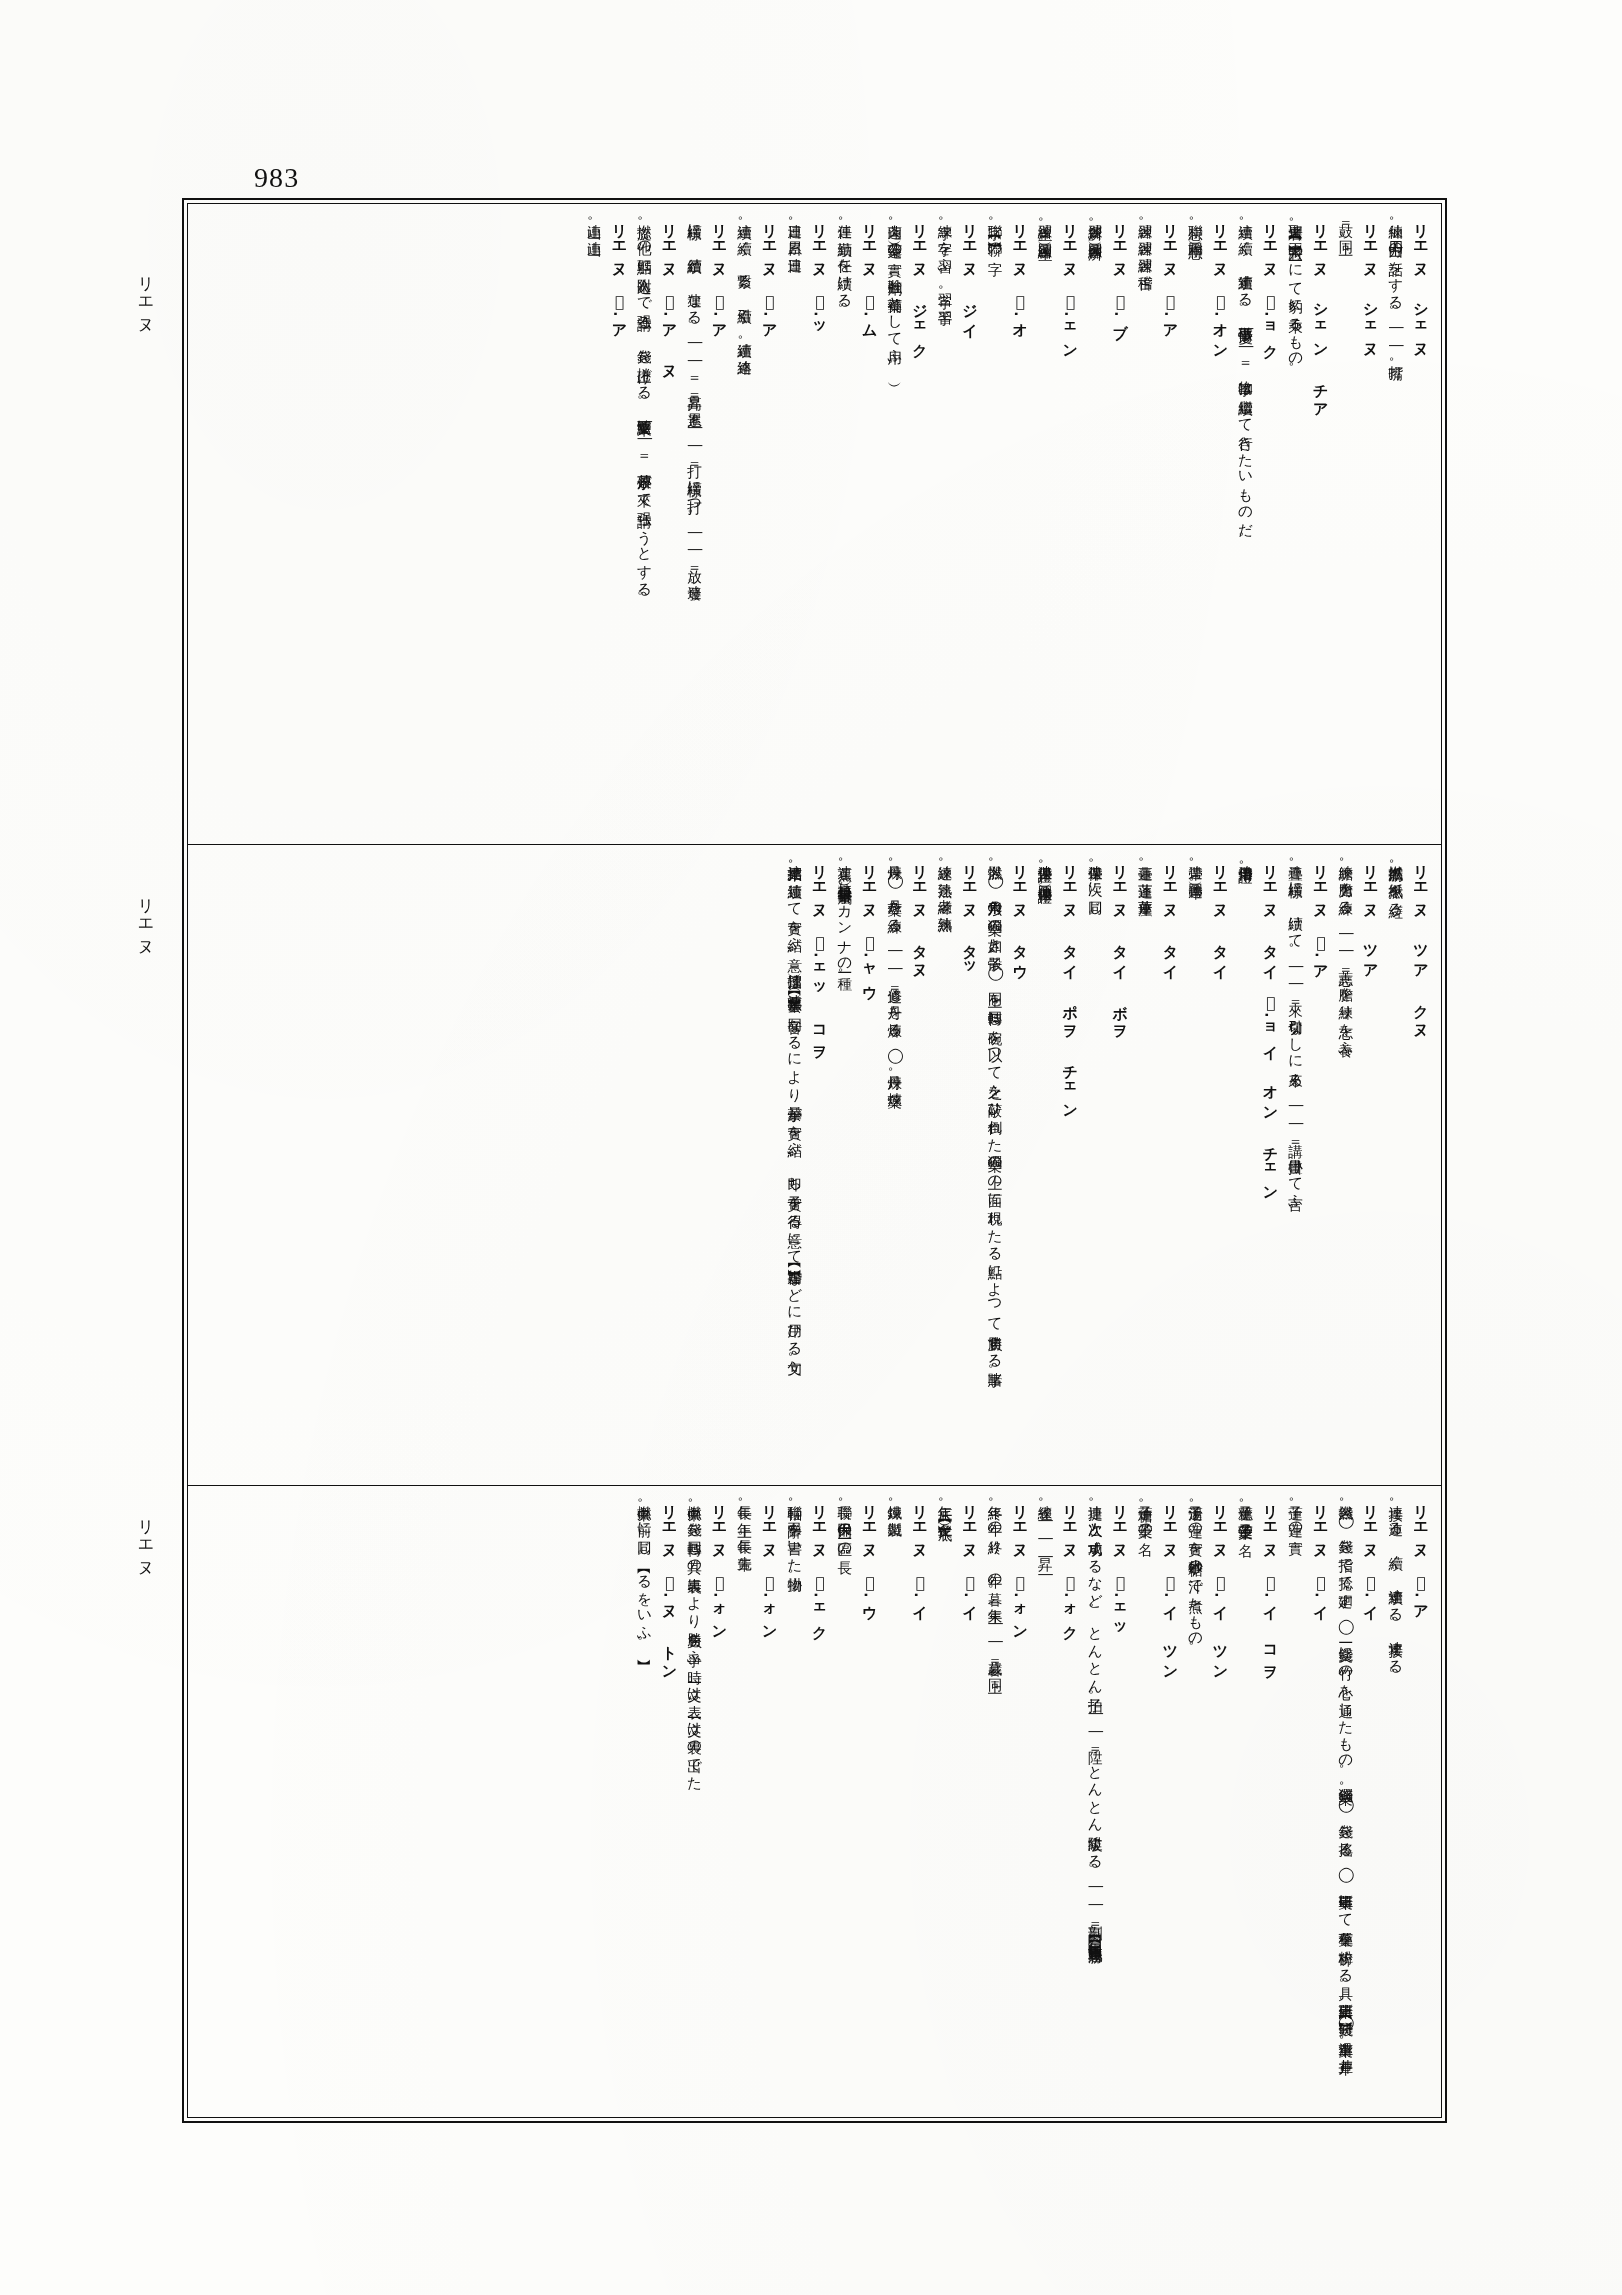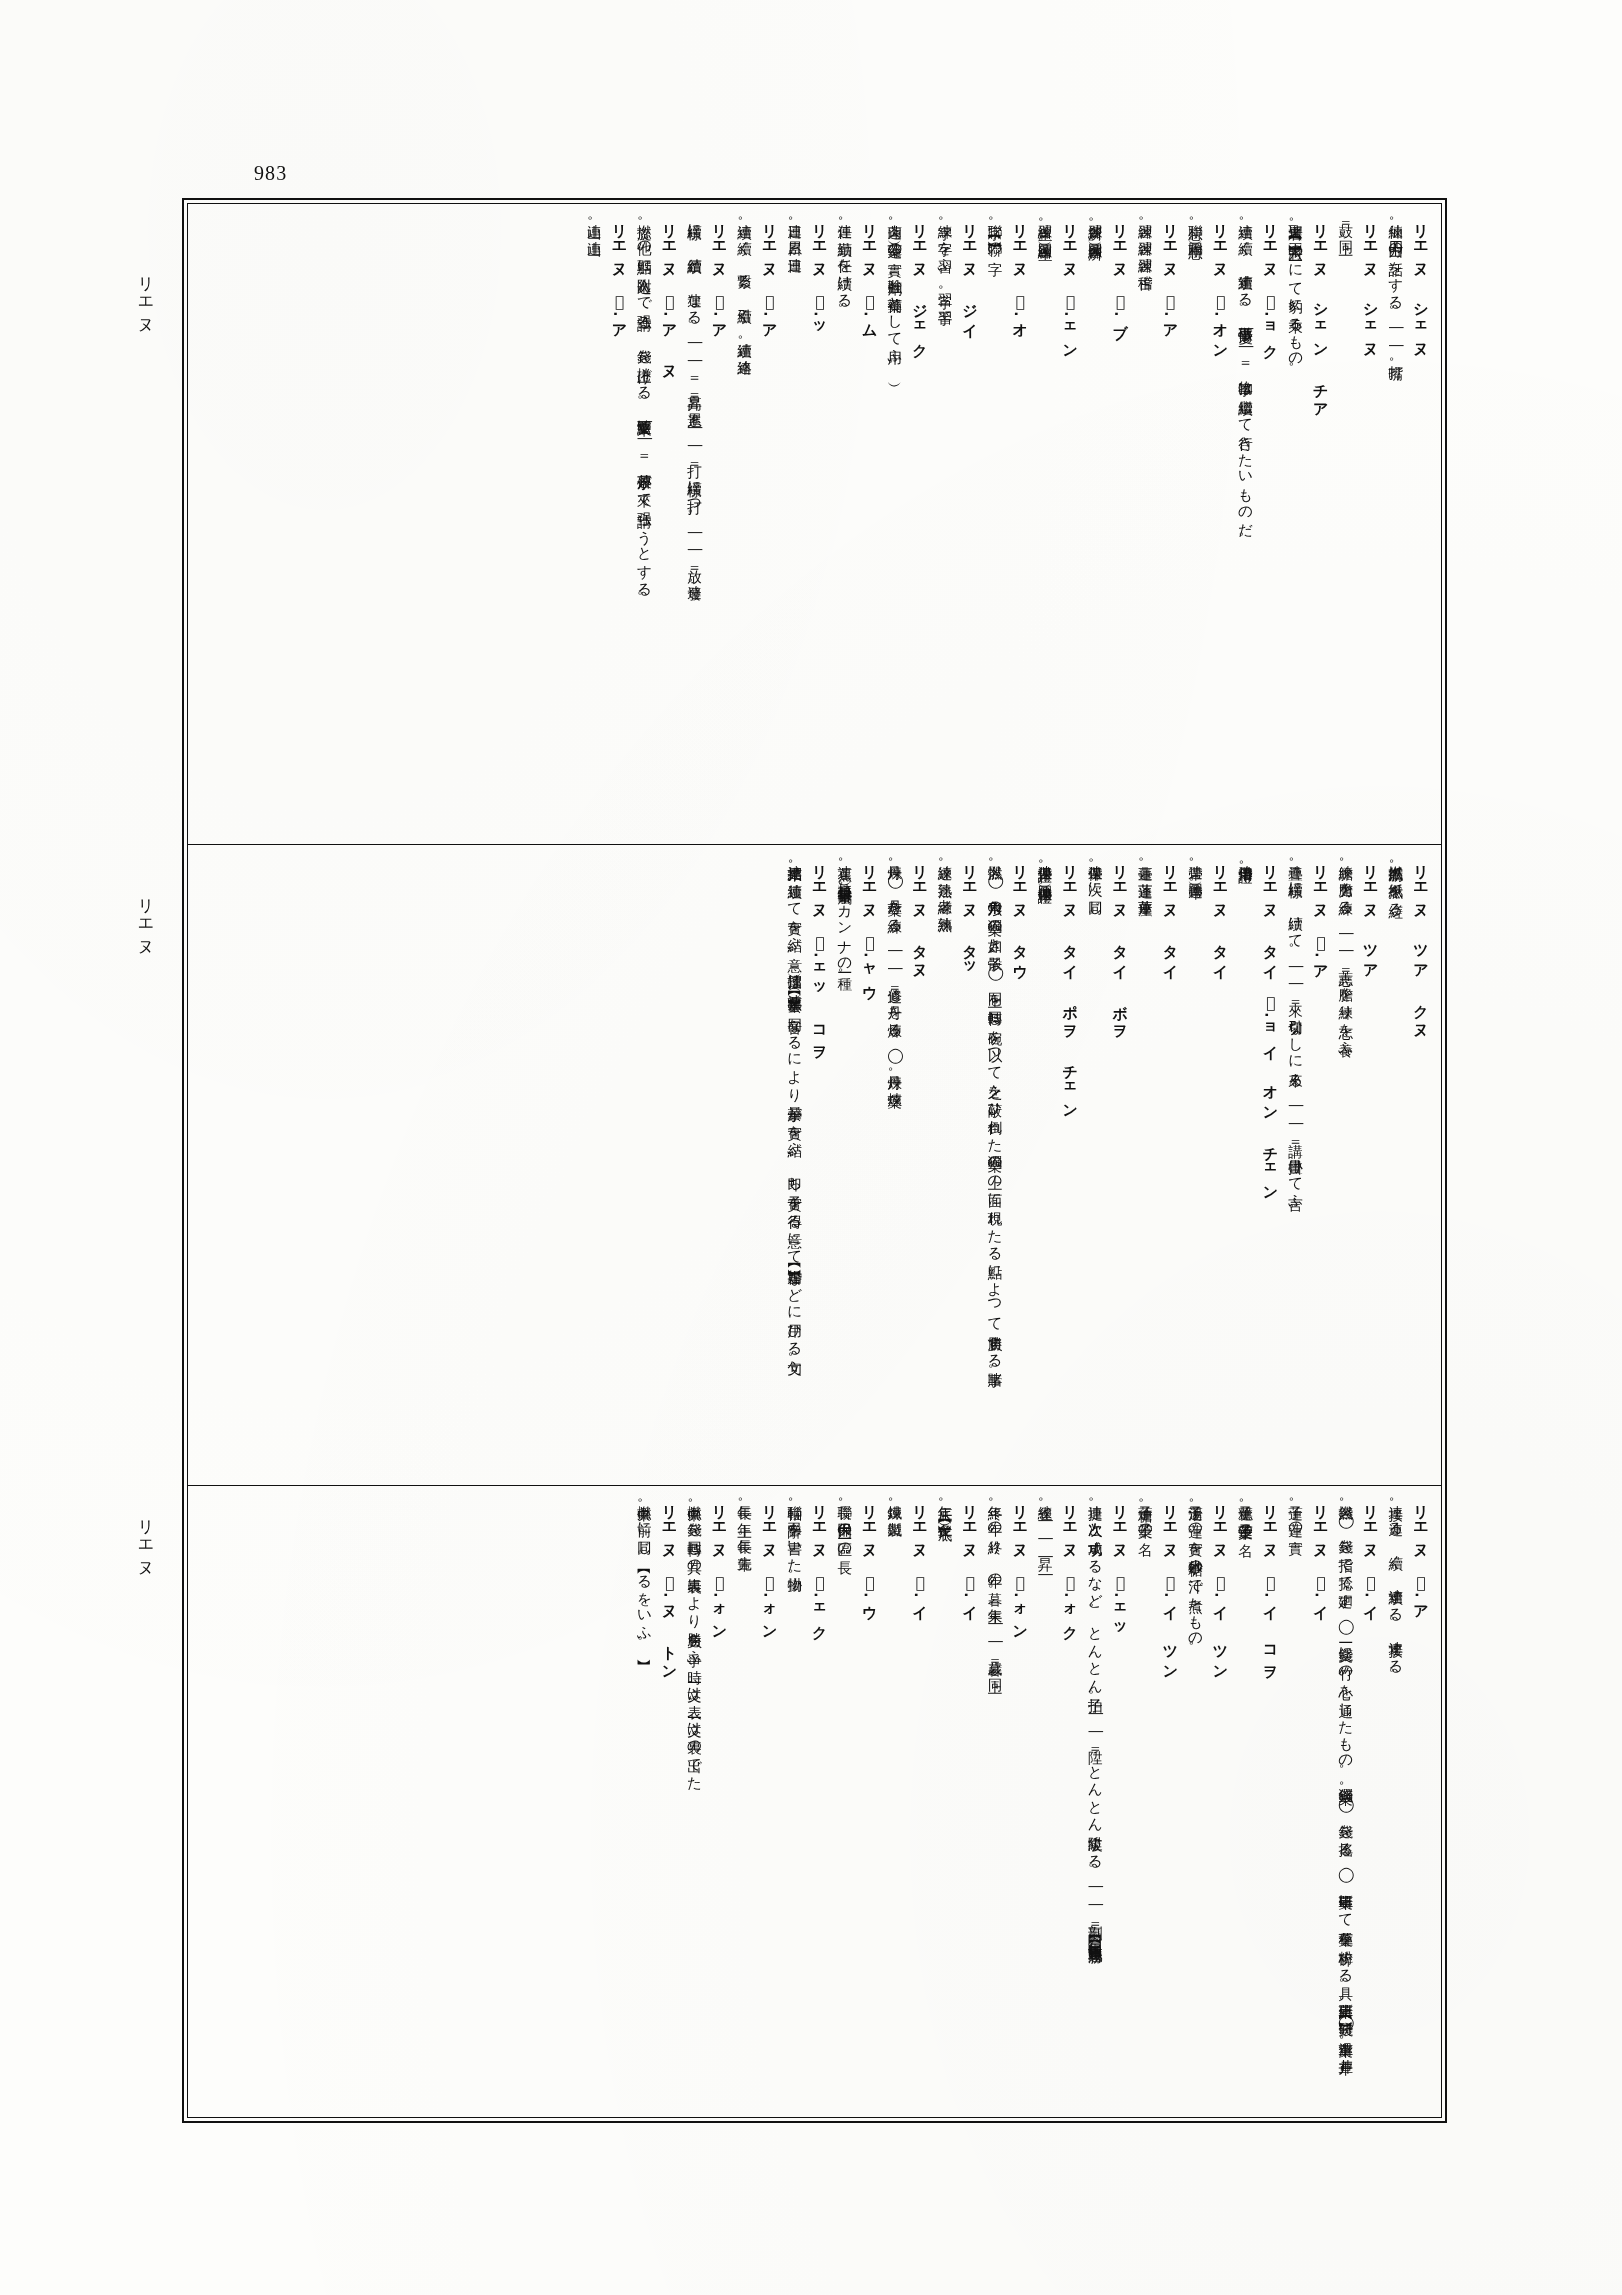--- a/index.html
+++ b/index.html
@@ -30,21 +30,21 @@
       radial-gradient(ellipse at 20% 10%, rgba(0,0,0,0.012), rgba(0,0,0,0) 60%),
       radial-gradient(ellipse at 85% 80%, rgba(0,0,0,0.015), rgba(0,0,0,0) 65%);
     pointer-events: none;
   }
 
   .page-number {
     position: absolute;
     left: 254px;
     top: 162px;
     font-family: "Liberation Serif", serif;
-    font-size: 20px;
+    font-size: 28px;
     letter-spacing: 1.1px;
     color: #111;
   }
 
   
   .running-head {
     position: absolute;
     left: 135px;
     writing-mode: vertical-rl;
     font-family: "DejaVu Sans", sans-serif;

